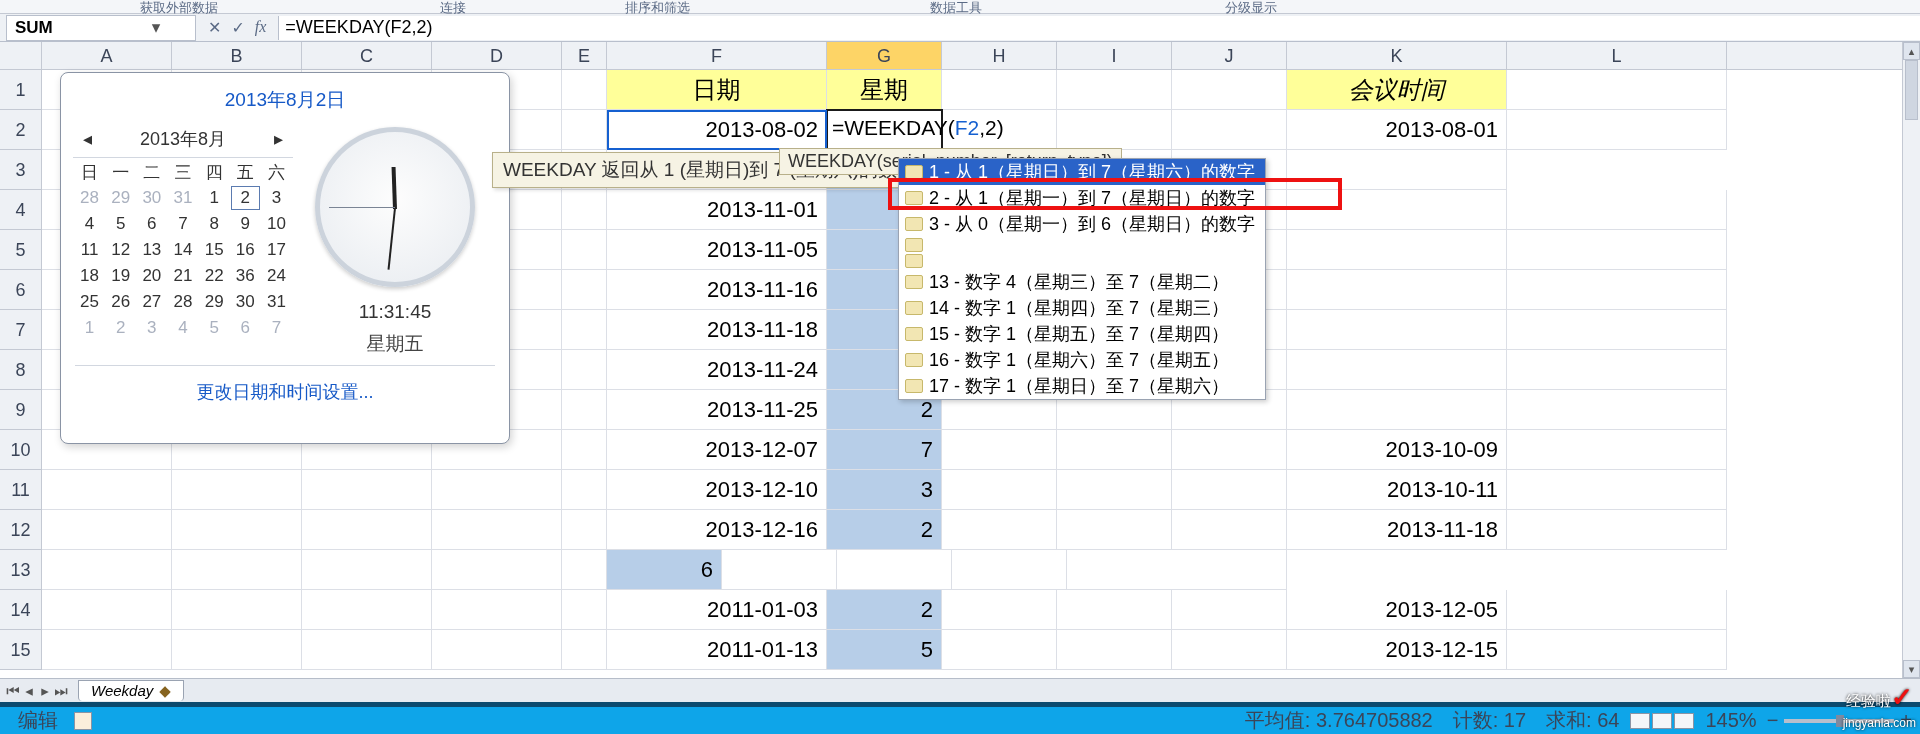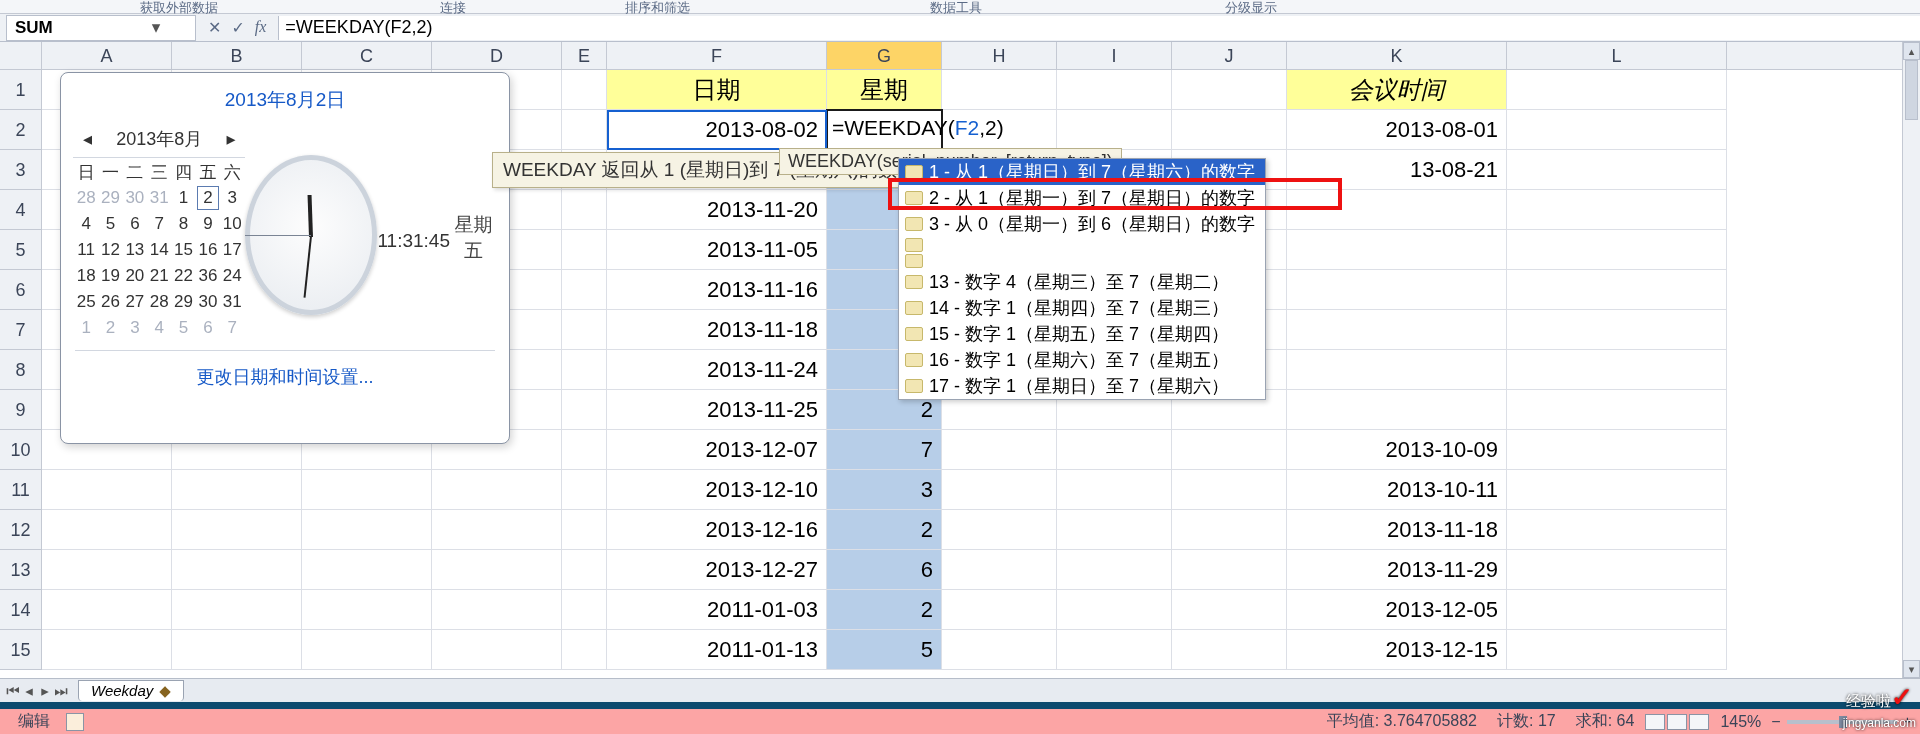--- a/index.html
+++ b/index.html
@@ -37,21 +37,21 @@
 
 .date-widget { position:absolute; left:60px; top:72px; width:450px; height:372px; background:#fff; border:1px solid #8a94a5; border-radius:8px; box-shadow:2px 3px 8px rgba(0,0,0,.18); z-index:5; }
 .dw-title { text-align:center; color:#1659c7; font-size:19px; padding:14px 0 6px; }
 .dw-body { display:flex; padding:4px 12px 0; }
 .cal { width:220px; font-size:17px; color:#333; }
 .cal-head { display:flex; justify-content:space-between; align-items:center; padding:4px 10px 6px; font-size:18px; color:#333; border-bottom:1px solid #d2d7e0; }
 .cal-grid { width:100%; }
 .cal-grid th, .cal-grid td { width:30px; height:24px; text-align:center; font-weight:normal; font-size:17px; }
 .cal-grid td.dim { color:#aab1bf; }
 .cal-grid td.today { border:1px solid #5b7bb0; }
-.clock-side { flex:1; display:flex; flex-direction:row; align-items:center; padding-top:2px;text-align:center; }
+.clock-side { flex:1; display:flex; flex-direction:column; align-items:center; padding-top:2px; }
 .clock { width:160px; height:160px; border-radius:50%; background:radial-gradient(circle at 50% 45%, #fdfdfd, #e6eaef); box-shadow:inset 0 0 0 5px #ccd3dc, 0 2px 4px rgba(0,0,0,.2); position:relative; margin-top:2px; }
 .hand { position:absolute; left:50%; top:50%; background:#222; transform-origin:left center; height:2px; }
 .hand.h { width:42px; transform:rotate(-92deg); height:4px; }
 .hand.m { width:62px; transform:rotate(96deg); }
 .hand.s { width:66px; transform:rotate(180deg); background:#7a8494; height:1px; }
 .clock-time { margin-top:14px; font-size:19px; color:#333; }
 .clock-day { margin-top:8px; font-size:19px; color:#444; }
 .dw-foot { border-top:1px solid #d2d7e0; margin:8px 14px 0; padding:14px 0; text-align:center; }
 .dw-foot a { color:#1659c7; font-size:18px; text-decoration:none; }
 
@@ -73,21 +73,21 @@
 .edit-box-f2 { position:absolute; border:2px solid #1560d0; z-index:5; }
 
 
 .sheet-bar { position:absolute; left:0; bottom:32px; width:100%; height:24px; background:#e7ebf1; border-top:1px solid #b6bdc9; display:flex; align-items:center; font-size:15px; }
 .nav-btns { display:flex; gap:2px; padding:0 6px; }
 .nav-btns span { width:14px; text-align:center; color:#555; }
 .tab { background:#fff; border:1px solid #9aa3b2; border-bottom:none; padding:1px 12px; margin-left:4px; border-radius:0 0 4px 4px; font-style:italic; }
 .tab .pin { color:#86631f; margin-left:6px; font-style:normal; }
 
 
-.status-bar { position:absolute; left:0; bottom:0; width:100%; height:32px; background:#fca5a5; border-top:7px solid #0c4a6e; display:flex; align-items:center; font-size:16px; color:#3b4558; padding:0 8px; }
+.status-bar { position:absolute; left:0; bottom:0; width:100%; height:32px; background:#0ea5e9; border-top:5px solid #0c4a6e; display:flex; align-items:center; font-size:20px; color:#3b4558; padding:0 8px; }
 .status-bar .spacer { flex:1; }
 .status-bar .stat { margin:0 10px; }
 .zoom-group { display:flex; align-items:center; gap:6px; }
 .zoom-track { width:110px; height:4px; background:#b8bfcc; position:relative; }
 .zoom-thumb { position:absolute; left:52px; top:-4px; width:8px; height:12px; background:#7d8aa0; }
 .view-ico { width:20px; height:16px; border:1px solid #8a94a5; margin:0 1px; background:#f4f6f9; }
 
 
 .watermark { position:absolute; right:4px; bottom:4px; color:#fff; text-shadow:0 0 3px #000; font-size:15px; z-index:50; text-align:center; }
 .watermark .ok { color:#e11; font-weight:bold; font-size:26px; }
@@ -173,31 +173,30 @@
         <div class="cell" style="width: 130px;"></div>
         <div class="cell" style="width: 130px;"></div>
         <div class="cell" style="width: 130px;"></div>
         <div class="cell" style="width: 130px;"></div>
         <div class="cell" style="width: 45px;"></div>
         <div class="cell right" style="width: 220px;"></div>
         <div class="cell gsel right" style="width: 115px;"></div>
         <div class="cell" style="width: 115px;"></div>
         <div class="cell" style="width: 115px;"></div>
         <div class="cell" style="width: 115px;"></div>
-        <div class="cell right" style="width: 220px;">13-08-21</div>
         <div class="cell" style="width: 220px;"></div>
       </div>
       <div class="row">
         <div class="rh">4</div>
         <div class="cell" style="width: 130px;"></div>
         <div class="cell" style="width: 130px;"></div>
         <div class="cell" style="width: 130px;"></div>
         <div class="cell" style="width: 130px;"></div>
         <div class="cell" style="width: 45px;"></div>
-        <div class="cell right" style="width: 220px;">2013-11-20</div>
+        <div class="cell right" style="width: 220px;">2013-11-01</div>
         <div class="cell gsel right" style="width: 115px;">6</div>
         <div class="cell" style="width: 115px;"></div>
         <div class="cell" style="width: 115px;"></div>
         <div class="cell" style="width: 115px;"></div>
         <div class="cell right" style="width: 220px;"></div>
         <div class="cell" style="width: 220px;"></div>
       </div>
       <div class="row">
         <div class="rh">5</div>
         <div class="cell" style="width: 130px;"></div>
@@ -318,26 +317,24 @@
         <div class="cell right" style="width: 220px;">2013-11-18</div>
         <div class="cell" style="width: 220px;"></div>
       </div>
       <div class="row">
         <div class="rh">13</div>
         <div class="cell" style="width: 130px;"></div>
         <div class="cell" style="width: 130px;"></div>
         <div class="cell" style="width: 130px;"></div>
         <div class="cell" style="width: 130px;"></div>
         <div class="cell" style="width: 45px;"></div>
-        <div class="cell right" style="width: 220px;">2013-12-27</div>
         <div class="cell gsel right" style="width: 115px;">6</div>
         <div class="cell" style="width: 115px;"></div>
         <div class="cell" style="width: 115px;"></div>
         <div class="cell" style="width: 115px;"></div>
-        <div class="cell right" style="width: 220px;">2013-11-29</div>
         <div class="cell" style="width: 220px;"></div>
       </div>
       <div class="row">
         <div class="rh">14</div>
         <div class="cell" style="width: 130px;"></div>
         <div class="cell" style="width: 130px;"></div>
         <div class="cell" style="width: 130px;"></div>
         <div class="cell" style="width: 130px;"></div>
         <div class="cell" style="width: 45px;"></div>
         <div class="cell right" style="width: 220px;">2011-01-03</div>

